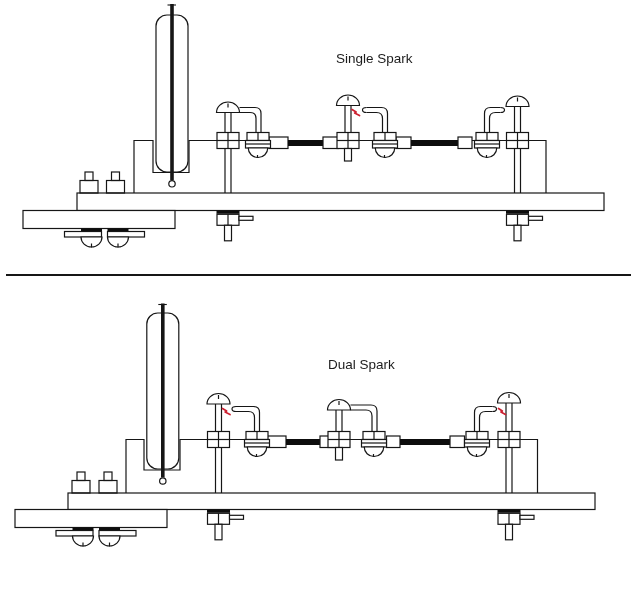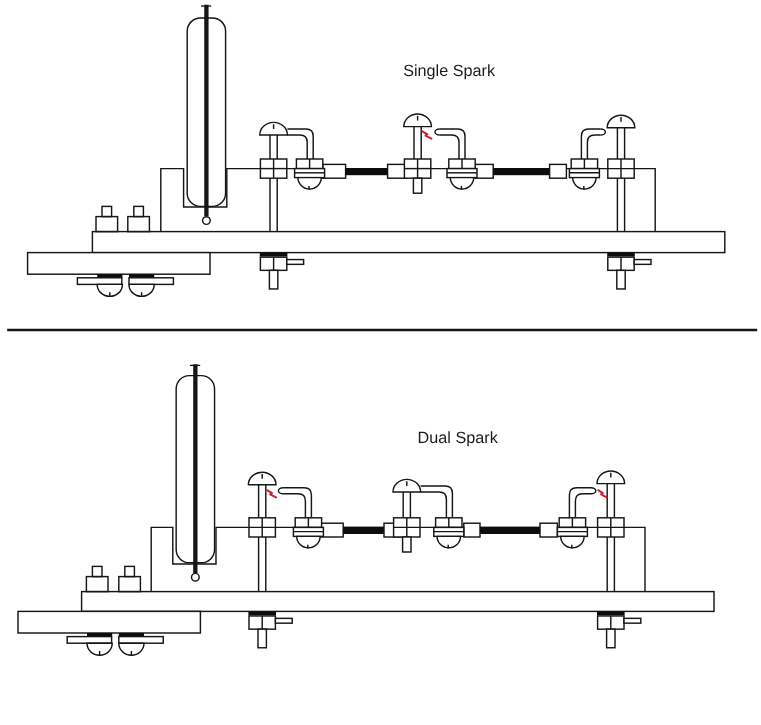--- a/index.html
+++ b/index.html
@@ -269,14 +269,14 @@
         <g>
           <path d="M474.5,431.5 V412.5 Q474.5,406.5 480.5,406.5 H492.5"></path>
           <path d="M479.5,431.5 V417.5 Q479.5,411.5 485.5,411.5 H492.5"></path>
           <path d="M492.5,406.5 A4 2.5 0 1 1 492.5,411.5"></path>
           <polyline points="498.5,408.5 502.35,411 500.95,412 505.5,414.5" class="spark"></polyline>
         </g>
       </g>
       <line x1="6" y1="275" x2="631" y2="275" class="sep"></line>
     </svg>
   <div class="title" style="left: 324px; top: 51px; margin-left: 12px;">Single Spark</div>
-  <div class="title" style="left: 328px; top: 357px; margin-left: 20px;">Dual Spark</div>
+  <div class="title" style="left: 328px; top: 357px;">Dual Spark</div>
 </div>
 
 </body></html>

